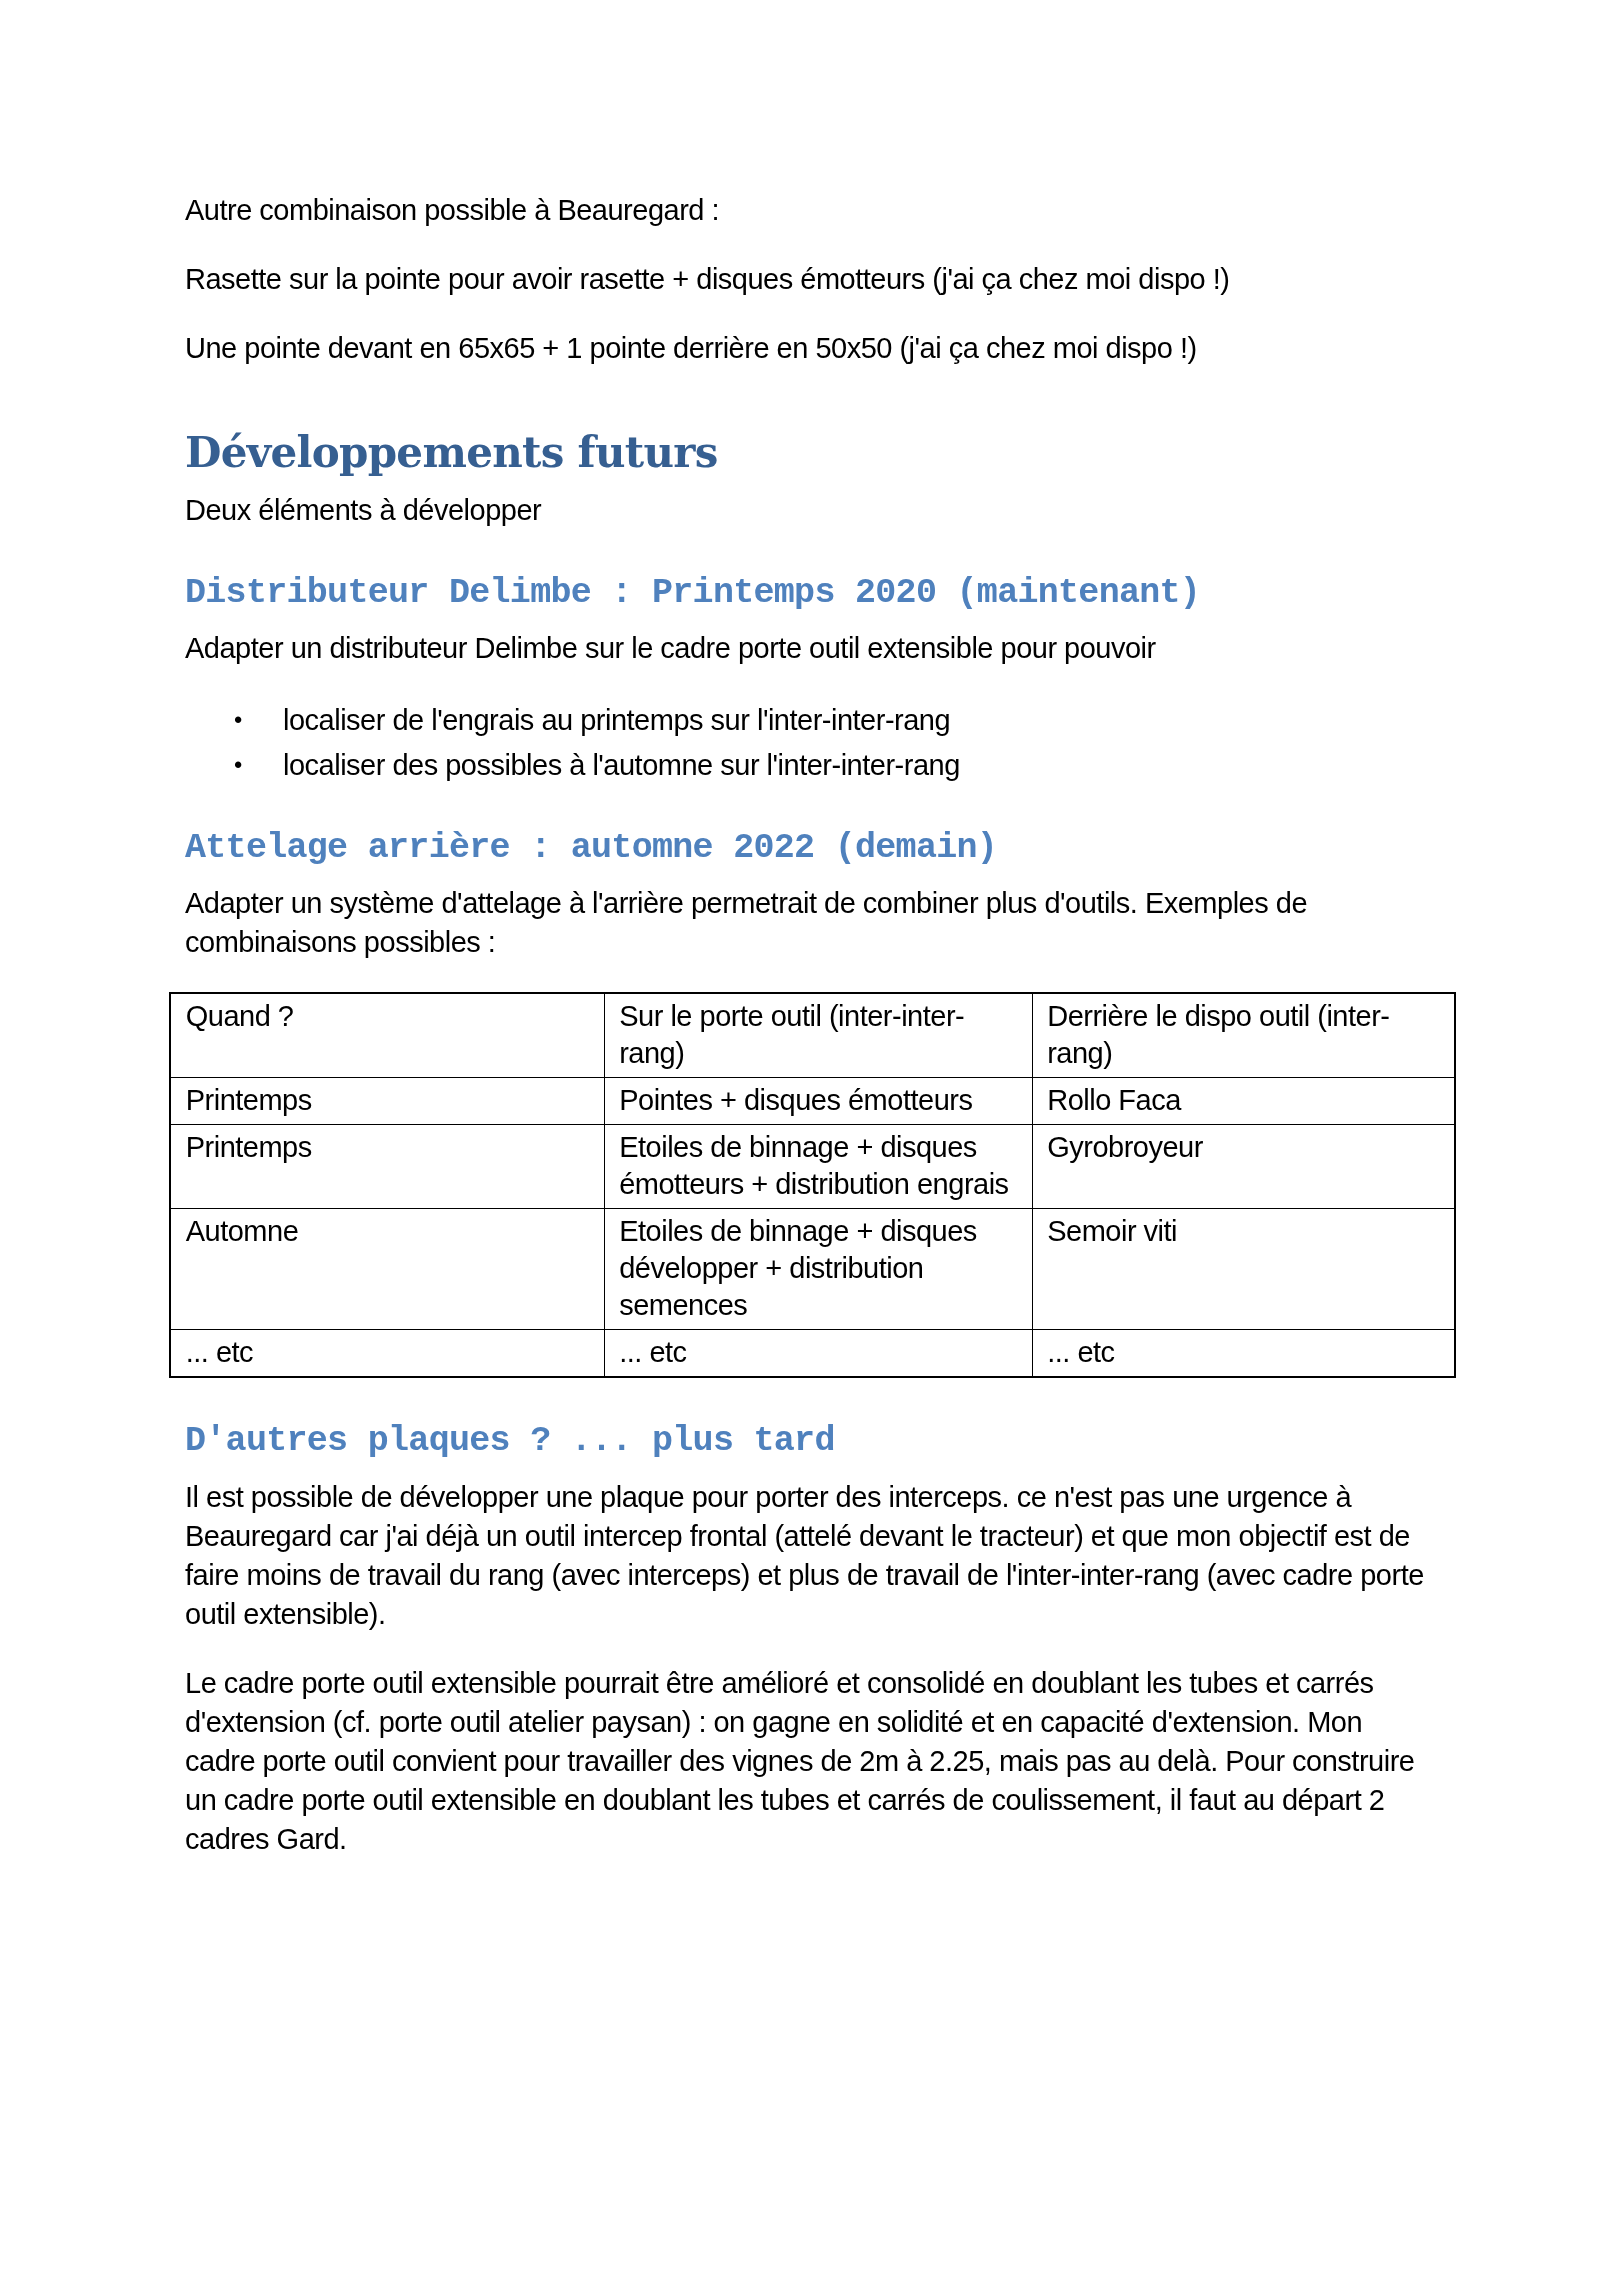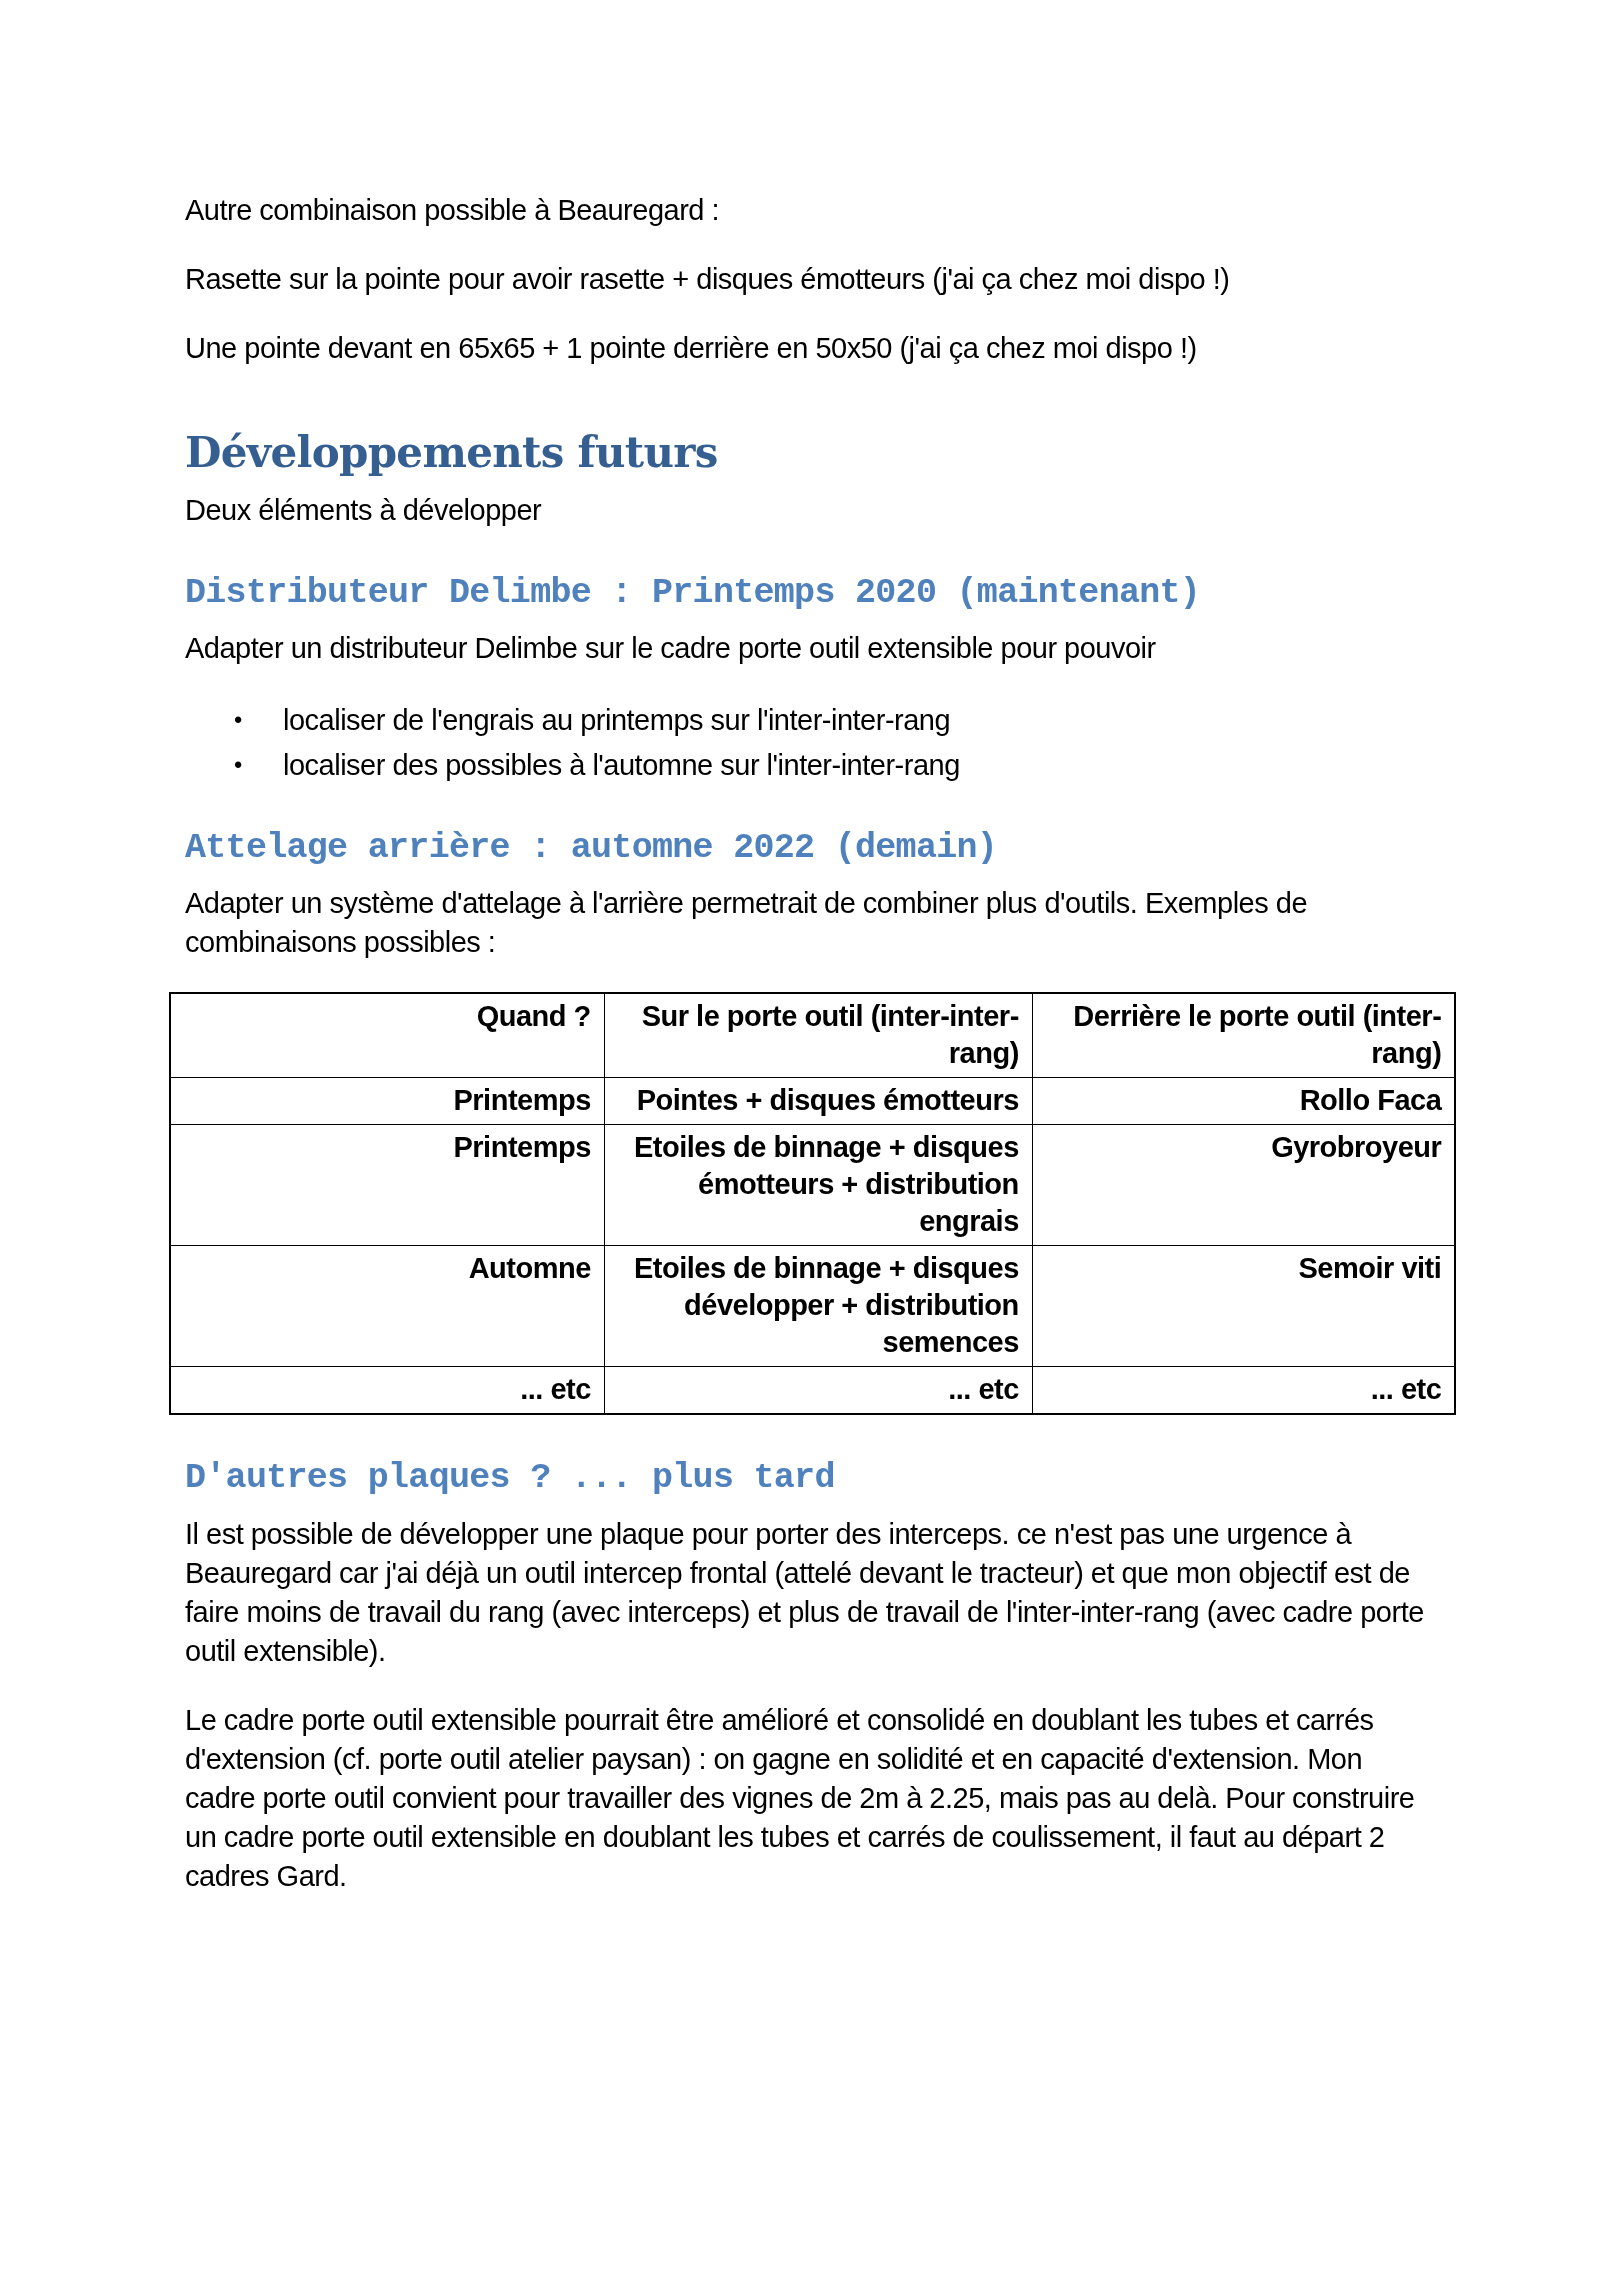--- a/index.html
+++ b/index.html
@@ -74,22 +74,22 @@
     margin: 10.5px 0 38px -15.7px;
     border: 2px solid var(--table-border);
     font-size: 29px;
     line-height: 37px;
     letter-spacing: -0.5px;
   }
   table.doc-table th,
   table.doc-table td {
     border: 1.3px solid var(--table-border);
     vertical-align: top;
-    text-align: right;
-    font-weight: bold;
+    text-align: left;
+    font-weight: normal;
     padding: 3.9px 13px 5.2px 14.4px;
   }
   col.c1 { width: 434px; }
   col.c2 { width: 428px; }
   col.c3 { width: 423px; }
 </style>
 </head>
 <body>
 
 <div class="page">
@@ -126,21 +126,21 @@
   <table class="doc-table">
     <colgroup>
       <col class="c1">
         <col class="c2">
         <col class="c3">
     </colgroup>
     <tbody>
       <tr>
         <th>Quand ?</th>
         <th>Sur le porte outil (inter-inter-rang)</th>
-        <th>Derrière le porte outil (inter-rang)</th>
+        <th>Derrière le dispo outil (inter-rang)</th>
       </tr>
       <tr>
         <td>Printemps</td>
         <td>Pointes + disques émotteurs</td>
         <td>Rollo Faca</td>
       </tr>
       <tr>
         <td>Printemps</td>
         <td>Etoiles de binnage + disques émotteurs + distribution engrais</td>
         <td>Gyrobroyeur</td>

